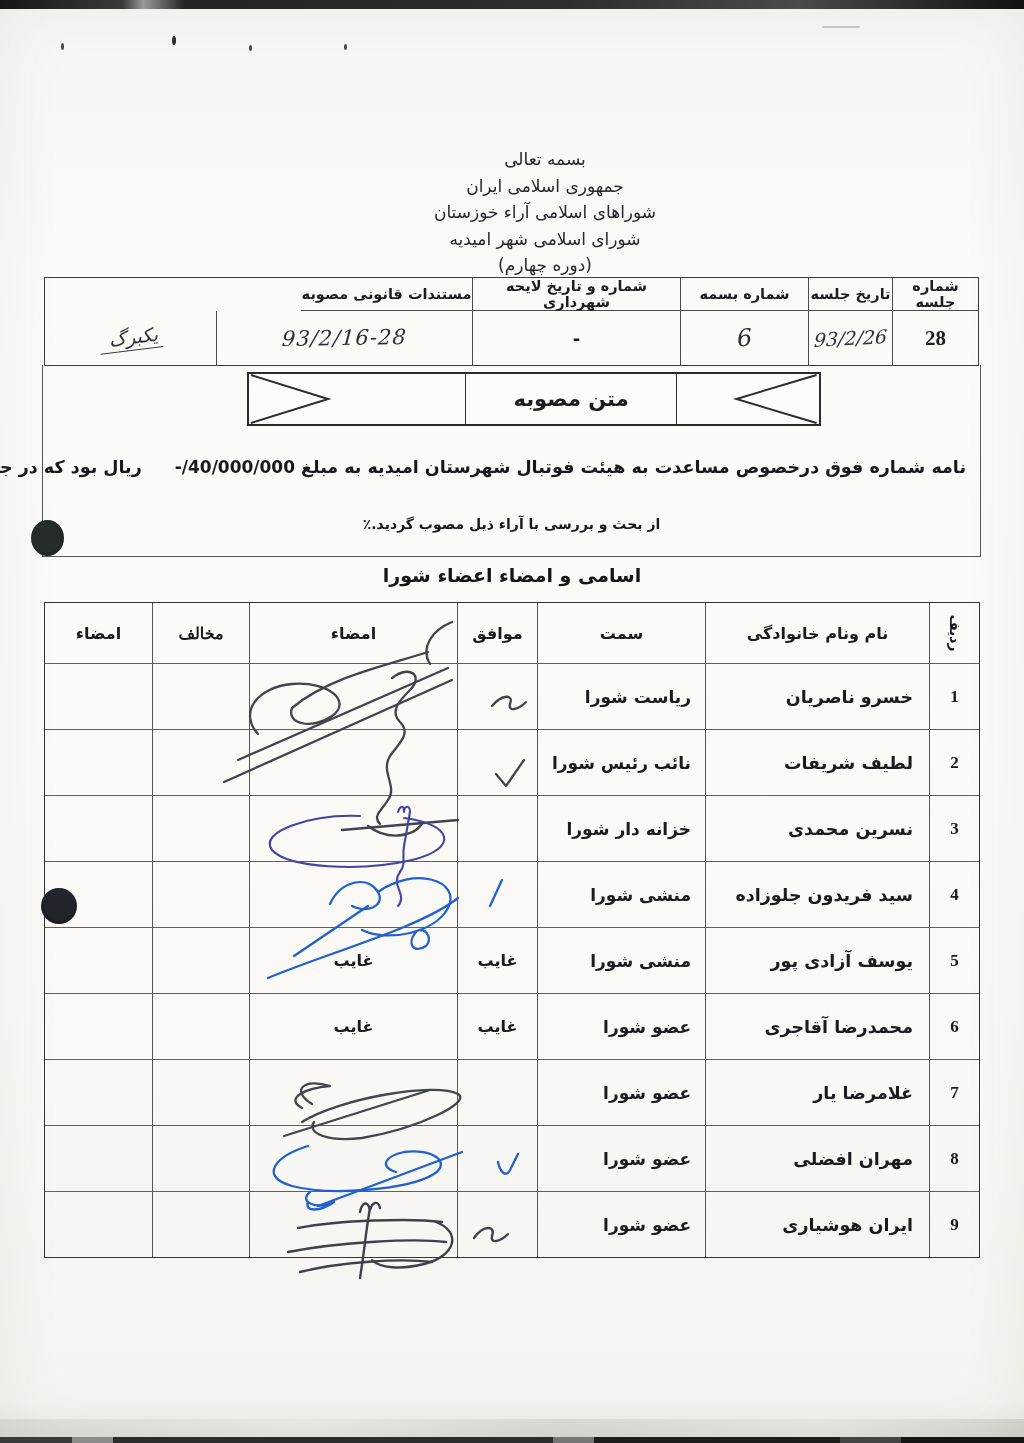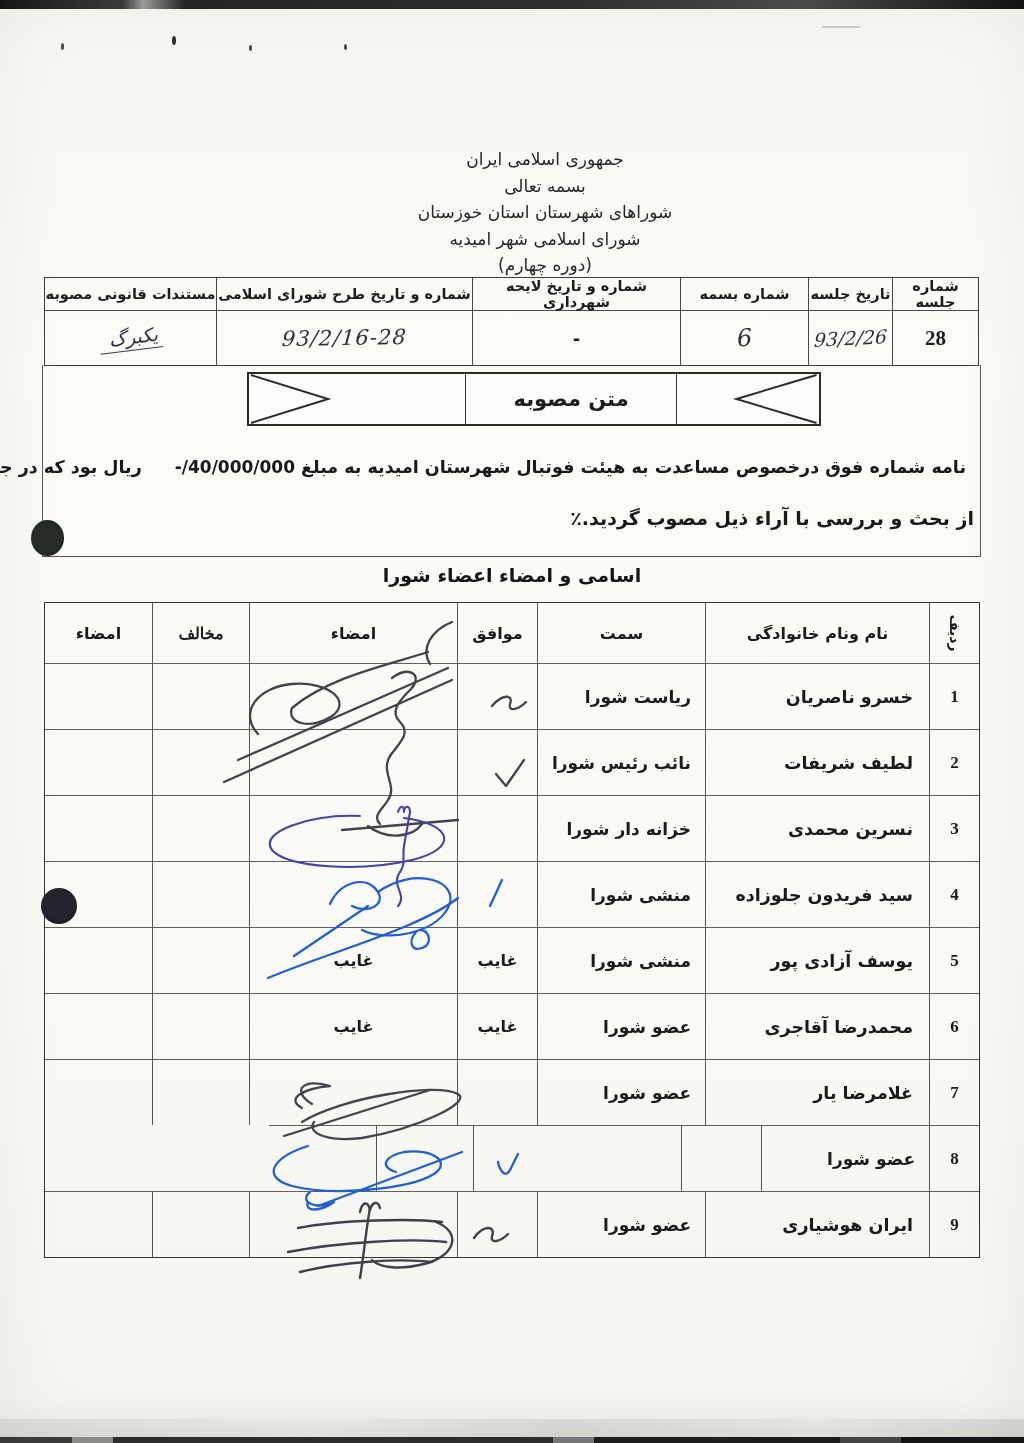--- a/index.html
+++ b/index.html
@@ -47,21 +47,21 @@
   .body-box{position:absolute;left:42px;top:365px;width:939px;height:192px;border:1px solid #555;border-top:none;box-sizing:border-box;}
   .banner{position:absolute;left:176px;top:7px;width:574px;height:54px;border:2px solid #2b2b2b;display:flex;box-sizing:border-box;background:rgba(255,255,255,.25);margin-left:28px;}
   .b-cell{height:100%;box-sizing:border-box;}
   .b-left{width:38%;border-right:1.5px solid #2b2b2b;}
   .b-mid{width:37%;display:flex;align-items:center;justify-content:center;font-weight:bold;font-size:21px;color:#1c1c1e;}
   .b-right{width:25%;border-left:1.5px solid #2b2b2b;}
   .b-left svg,.b-right svg{display:block;width:100%;height:100%;}
   .res-line1{position:absolute;top:92px;left:14px;right:14px;margin:0;display:flex;flex-direction:row;justify-content:space-between;align-items:baseline;
         font-weight:bold;font-size:17.5px;color:#19191c;white-space:nowrap;}
   .res-line1 .amount{font-size:17px;padding:0 6px;margin-left:27px;}
-  .res-line2{position:absolute;top:136px;left:0;right:0;margin:6px;font-weight:bold;font-size:19px;color:#19191c;}
+  .res-line2{position:absolute;top:136px;left:0;right:0;margin:15px;text-align:center;font-weight:bold;font-size:14px;color:#19191c;}
   
   .section-title{position:absolute;top:564px;left:0;width:1024px;text-align:center;font-weight:bold;font-size:19px;color:#151518;}
   .members-table{position:absolute;left:44px;top:602px;width:934px;border:1.6px solid #343434;box-sizing:content-box;color:#1b1b1e;}
   .mrow{display:flex;}
   .mrow > div{box-sizing:border-box;border-left:1px solid #555;display:flex;align-items:center;}
   .mrow > div:last-child{border-left:none;}
   .m-head > div{height:60px;font-weight:bold;font-size:16px;justify-content:center;}
   .m-body > div{height:66px;border-top:1px solid #606060;}
   .col-rowno{width:50px;justify-content:center;}
   .col-name{width:224px;padding-right:16px;}
@@ -88,34 +88,33 @@
   <div class="scan-edge-top"></div>
   <div class="scan-smudge"></div>
   <div class="scan-edge-bottom"></div>
   <div class="speck sp1"></div>
   <div class="speck sp2"></div>
   <div class="speck sp3"></div>
   <div class="speck sp4"></div>
   <div class="speck sp5"></div>
 
   <div class="doc-header">
+    <div>بسمه تعالی</div>
     <div>جمهوری اسلامی ایران</div>
-    <div>بسمه تعالی</div>
-    <div>شوراهای شهرستان استان خوزستان</div>
+    <div>شوراهای اسلامی آراء خوزستان</div>
     <div>شورای اسلامی شهر امیدیه</div>
     <div>(دوره چهارم)</div>
   </div>
 
   <div class="info-table" dir="rtl">
     <div class="it-row it-head">
       <div class="c-no">شماره جلسه</div>
       <div class="c-date">تاریخ جلسه</div>
       <div class="c-res">شماره بسمه</div>
       <div class="c-bill">شماره و تاریخ لایحه شهرداری</div>
-      <div class="c-plan">شماره و تاریخ طرح شورای اسلامی</div>
       <div class="c-doc">مستندات قانونی مصوبه</div>
     </div>
     <div class="it-row it-vals">
       <div class="c-no">
           <span class="printed-num">28</span>
         </div>
       <div class="c-date">
           <span class="hw hw-date" dir="ltr">93/2/26</span>
         </div>
       <div class="c-res">
@@ -228,20 +227,21 @@
       <div class="col-rowno">7</div>
       <div class="col-name">غلامرضا یار</div>
       <div class="col-pos">عضو شورا</div>
       <div class="col-agree"></div>
       <div class="col-sig"></div>
       <div class="col-opp"></div>
       <div class="col-sig2"></div>
     </div>
     <div class="mrow m-body">
       <div class="col-rowno">8</div>
+      <div class="col-name">مهران افضلی</div>
       <div class="col-pos">عضو شورا</div>
       <div class="col-agree"></div>
       <div class="col-sig"></div>
       <div class="col-opp"></div>
       <div class="col-sig2"></div>
     </div>
     <div class="mrow m-body">
       <div class="col-rowno">9</div>
       <div class="col-name">ایران هوشیاری</div>
       <div class="col-pos">عضو شورا</div>

